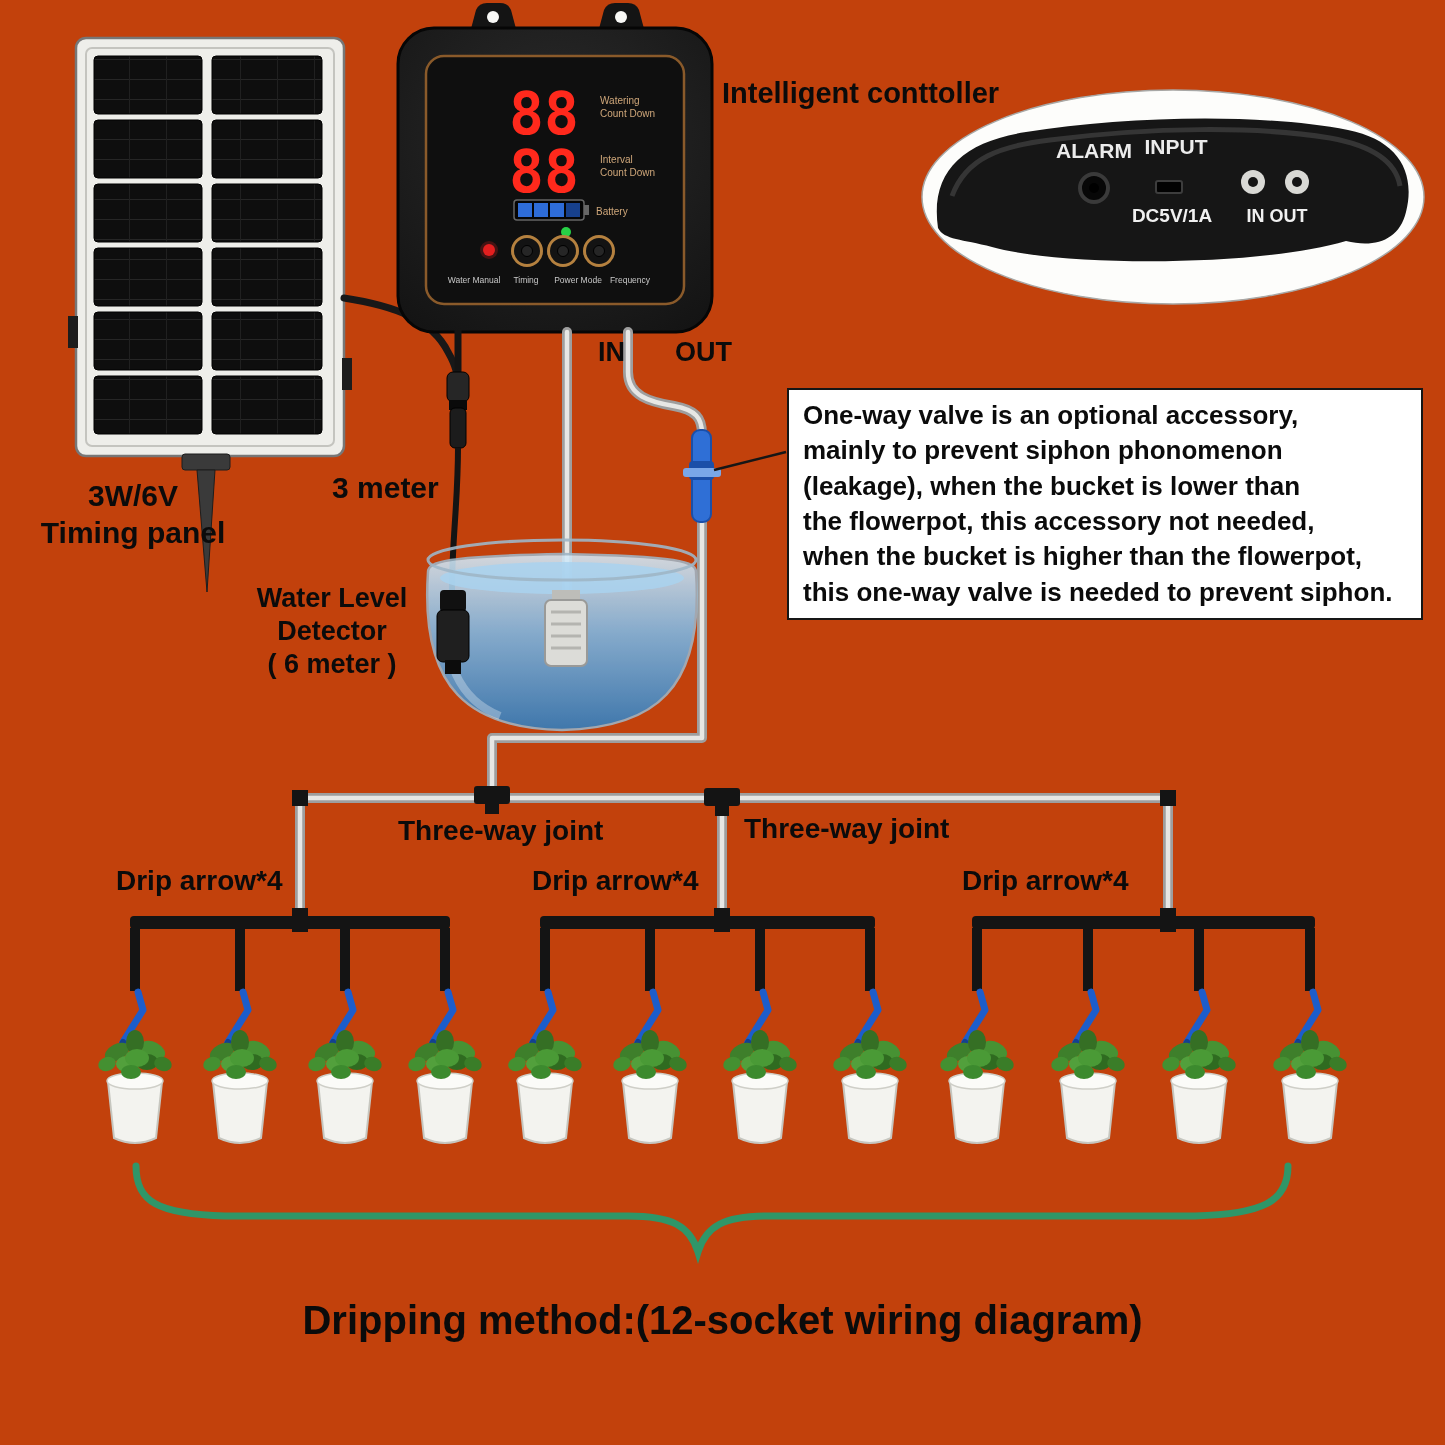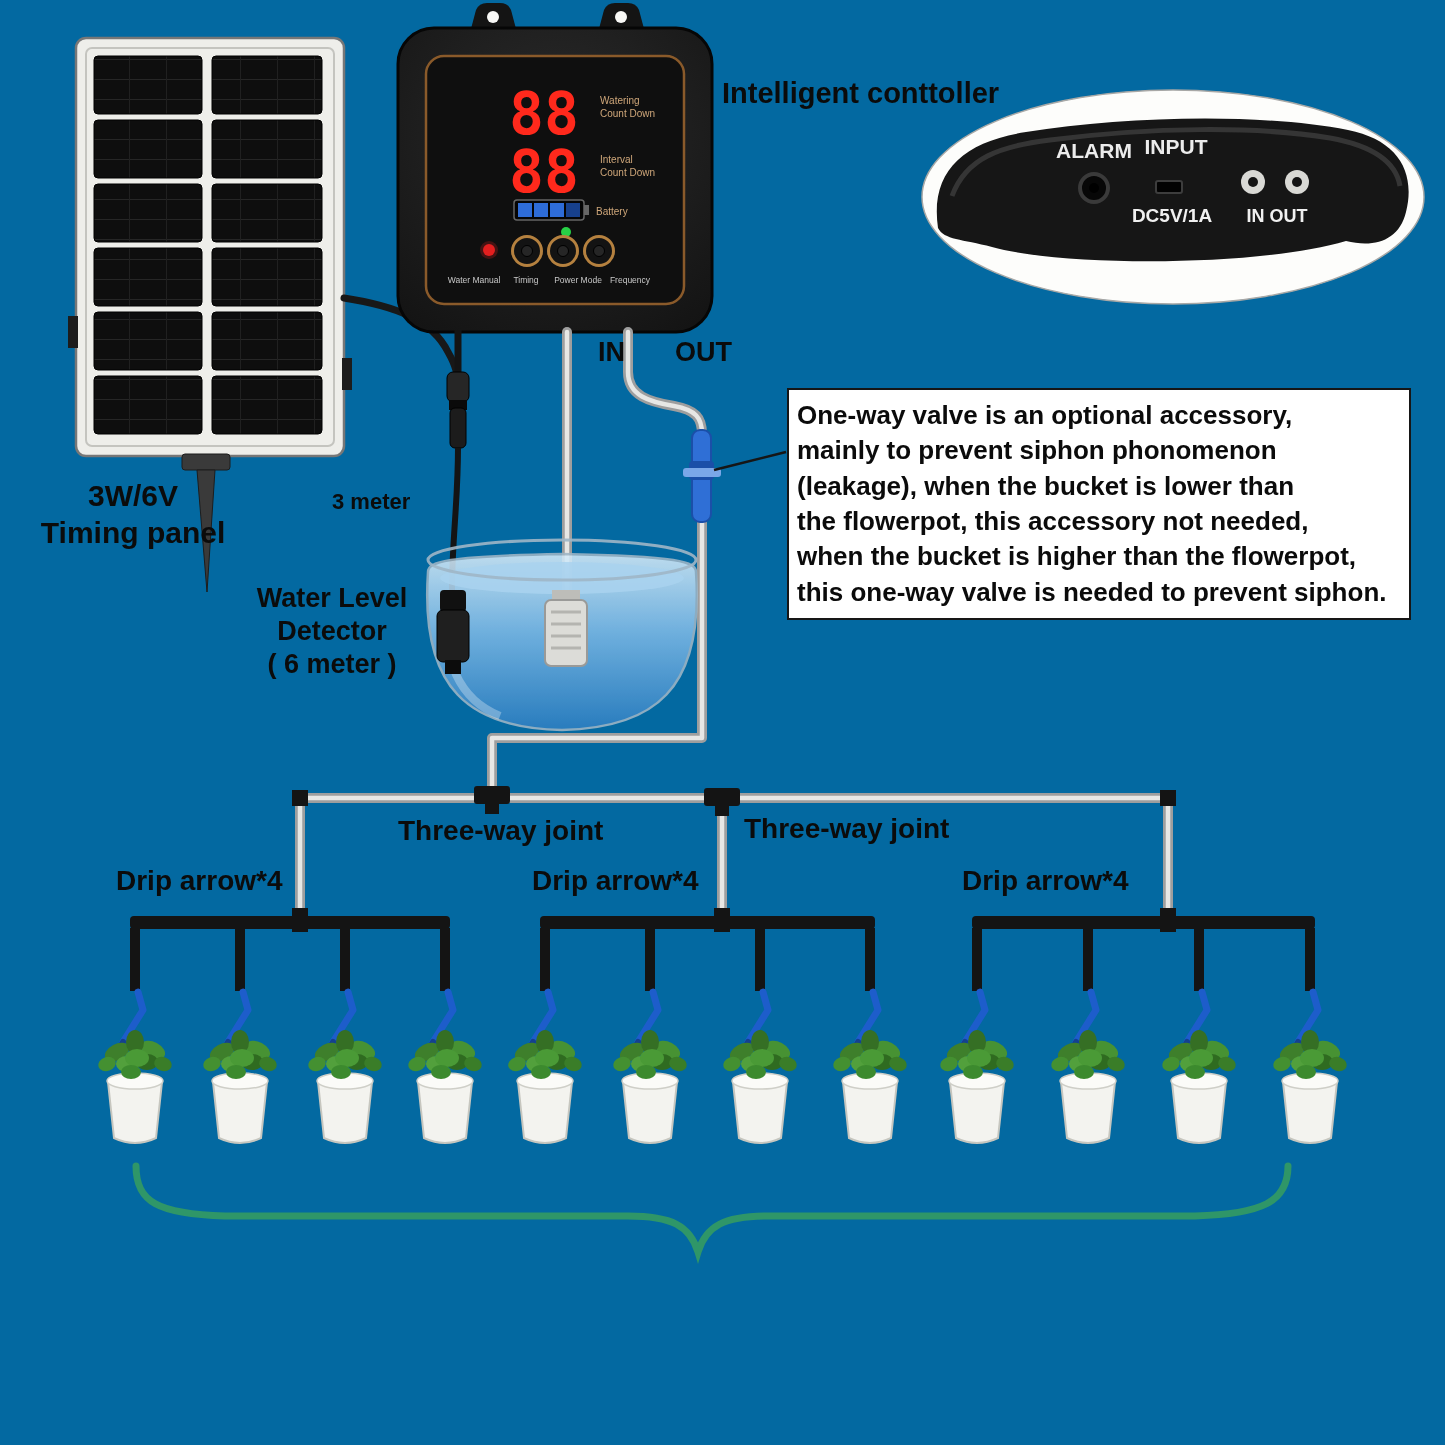--- a/index.html
+++ b/index.html
@@ -1,22 +1,22 @@
 <!DOCTYPE html>
 <html><head>
 <meta charset="utf-8">
 <style>
   html,body{margin:0;padding:0;background:#e9e9e7;}
-  .stage{position:relative;width:1445px;height:1445px;background:#0369a1;
+  .stage{position:relative;width:1445px;height:1445px;background:#c2410c;
          font-family:"Liberation Sans",sans-serif;overflow:hidden;}
   svg.layer{position:absolute;left:0;top:0;}
   .lbl{position:absolute;color:#0b0b0b;font-weight:bold;white-space:pre-line;
        font-size:28px;line-height:1.22;text-align:right;}
   .note{position:absolute;border:2px solid #161616;background:#ffffff;color:#0b0b0b;
-        font-size:26px;line-height:1.36;padding:8px 8px;white-space:pre-line;font-weight:600;}
+        font-size:26px;line-height:1.36;padding:8px 14px;white-space:pre-line;font-weight:600;}
   .title{position:absolute;left:0;width:100%;text-align:center;font-weight:bold;
          font-size:40px;color:#0b0b0b;}
 </style>
 </head>
 <body>
 
 <div class="stage">
 
 <svg class="layer" width="1445" height="1445" viewBox="0 0 1445 1445">
   <defs>
@@ -261,21 +261,21 @@
     <circle cx="1253" cy="182" r="5" fill="#141414"></circle>
     <circle cx="1297" cy="182" r="12" fill="#d9d9d5"></circle>
     <circle cx="1297" cy="182" r="5" fill="#141414"></circle>
     <text x="1277" y="222" font-size="18" font-weight="bold" fill="#f0f0f0" text-anchor="middle">IN OUT</text>
   </g>
 </svg>
 
 <div class="lbl" style="left:18px;top:478px;width:230px;text-align:center;font-size:30px;">3W/6V
 Timing panel</div>
 
-<div class="lbl" style="left:332px;top:489px;font-size:22px;">3 meter</div>
+<div class="lbl" style="left:332px;top:470px;font-size:30px;">3 meter</div>
 
 <div class="lbl" style="left:722px;top:76px;font-size:29px;">Intelligent conttoller</div>
 
 <div class="lbl" style="left:576px;top:336px;font-size:27px;margin-left:22px;">IN</div>
 <div class="lbl" style="left:636px;top:336px;font-size:27px;margin-left:39px;">OUT</div>
 
 <div class="lbl" style="left:246px;top:582px;width:172px;text-align:center;font-size:27px;">Water Level
 Detector
 ( 6 meter )</div>
 
@@ -286,14 +286,15 @@
 when the bucket is higher than the flowerpot,
 this one-way valve is needed to prevent siphon.</div>
 
 <div class="lbl" style="left:398px;top:814px;">Three-way joint</div>
 <div class="lbl" style="left:744px;top:812px;">Three-way joint</div>
 
 <div class="lbl" style="left:116px;top:864px;">Drip arrow*4</div>
 <div class="lbl" style="left:532px;top:864px;">Drip arrow*4</div>
 <div class="lbl" style="left:962px;top:864px;">Drip arrow*4</div>
 
+<div class="title" style="top:1298px;">Dripping method:(12-socket wiring diagram)</div>
 
 </div>
 
 </body></html>

